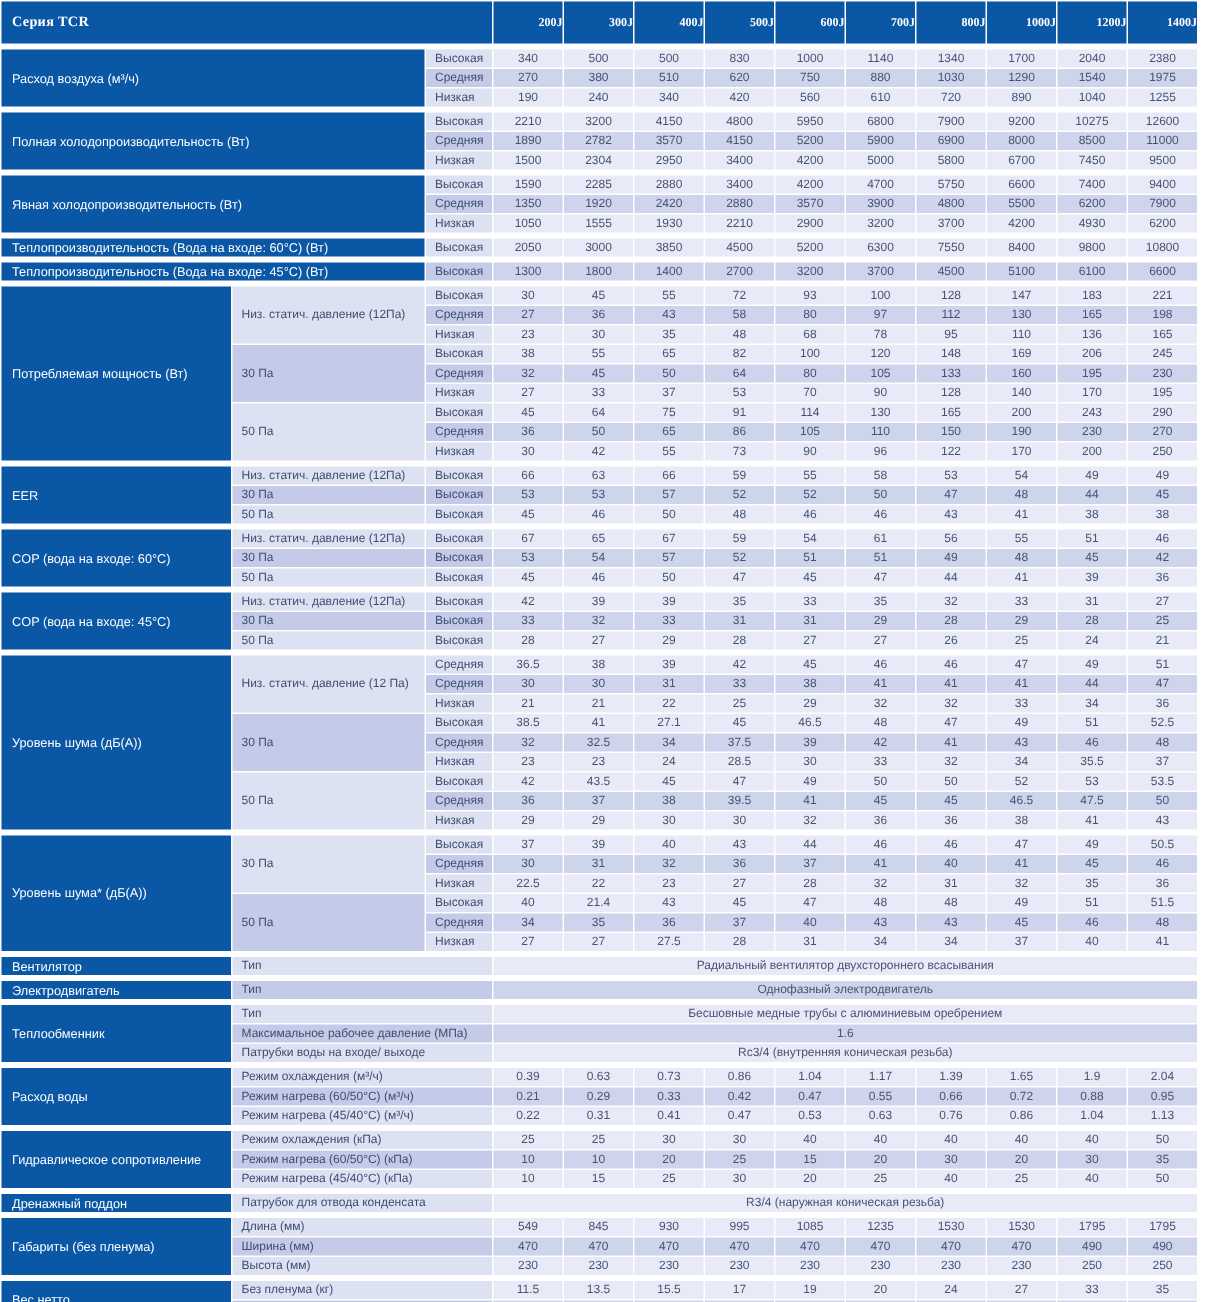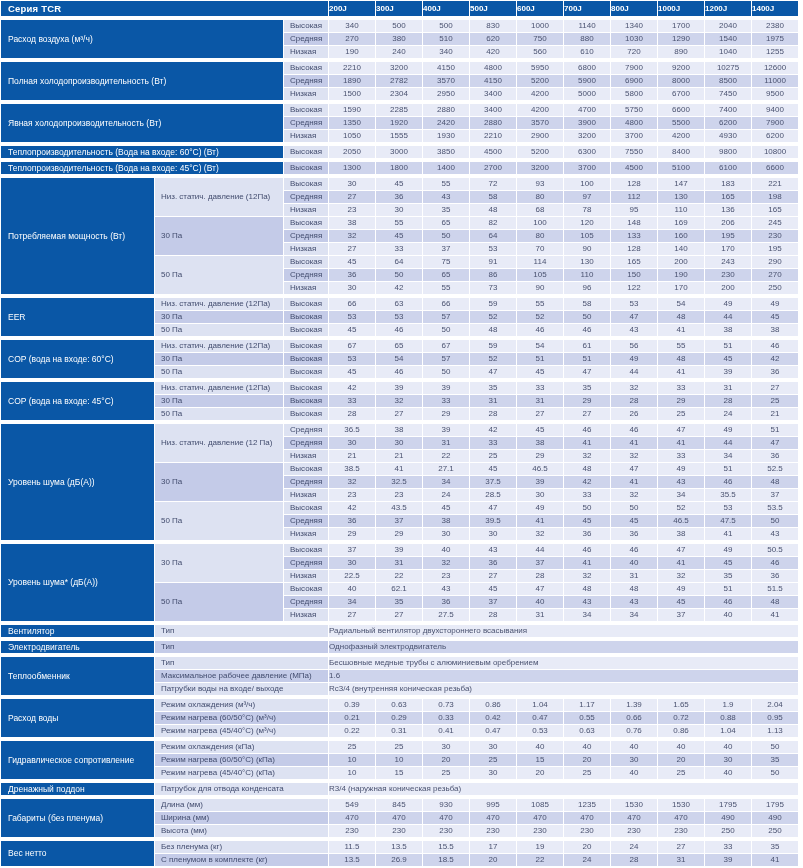--- a/index.html
+++ b/index.html
@@ -6,27 +6,27 @@
     --blue:#0a57a6; --rowL:#e8ebf7; --rowD:#ced4ec;
     --subL:#dde2f2; --subD:#c4cbe8; --txt:#4a5270;
   }
   html,body{margin:0;padding:0;background:#fff;}
   body{width:803px;height:868px;overflow:hidden;
        font-family:"Liberation Sans",sans-serif;}
   #sheet{width:803px;height:868px;background:#fff;}
   table{border-collapse:separate;border-spacing:1px;table-layout:fixed;margin:0;}
   td{height:12px;padding:0;line-height:10px;vertical-align:middle;
      font-size:8px;color:var(--txt);overflow:hidden;white-space:nowrap;}
-  tr.hr td{height:15px;}
+  tr.hr td{height:28px;font-family:Liberation Serif, serif;}
   td.lbl{background:var(--blue);color:#fff;font-size:8.5px;text-align:left;
          padding:0 4px 0 7px;white-space:normal;line-height:9px;}
   td.ht{font-size:9.5px;font-weight:bold;letter-spacing:.2px;}
-  td.hc{background:var(--blue);color:#fff;text-align:left;font-size:8px;font-weight:bold;margin-top:32px;}
+  td.hc{background:var(--blue);color:#fff;text-align:right;font-size:8px;font-weight:bold;margin-top:32px;}
   td.v{text-align:center;}
-  td.m{}
+  td.m{text-align:center;}
   td.s,td.c,td.p{text-align:left;padding-left:6px;color:#424c6e;}
   td.p{white-space:nowrap;}
   .l{background:var(--rowL);}
   .d{background:var(--rowD);}
   td.s.l,td.c.l,td.p.l{background:var(--subL);}
   td.s.d,td.c.d,td.p.d{background:var(--subD);}
   tr.gap td{height:2px;background:#fff;}
   tr.tgap td{height:2px;background:#fff;}
 </style>
 </head>
@@ -653,21 +653,21 @@
           <td class="v l">32</td>
           <td class="v l">31</td>
           <td class="v l">32</td>
           <td class="v l">35</td>
           <td class="v l">36</td>
         </tr>
         <tr>
           <td class="c d" rowspan="3">50 Па</td>
           <td class="s l">Высокая</td>
           <td class="v l">40</td>
-          <td class="v l">62.1</td>
+          <td class="v l">21.4</td>
           <td class="v l">43</td>
           <td class="v l">45</td>
           <td class="v l">47</td>
           <td class="v l">48</td>
           <td class="v l">48</td>
           <td class="v l">49</td>
           <td class="v l">51</td>
           <td class="v l">51.5</td>
         </tr>
         <tr>

